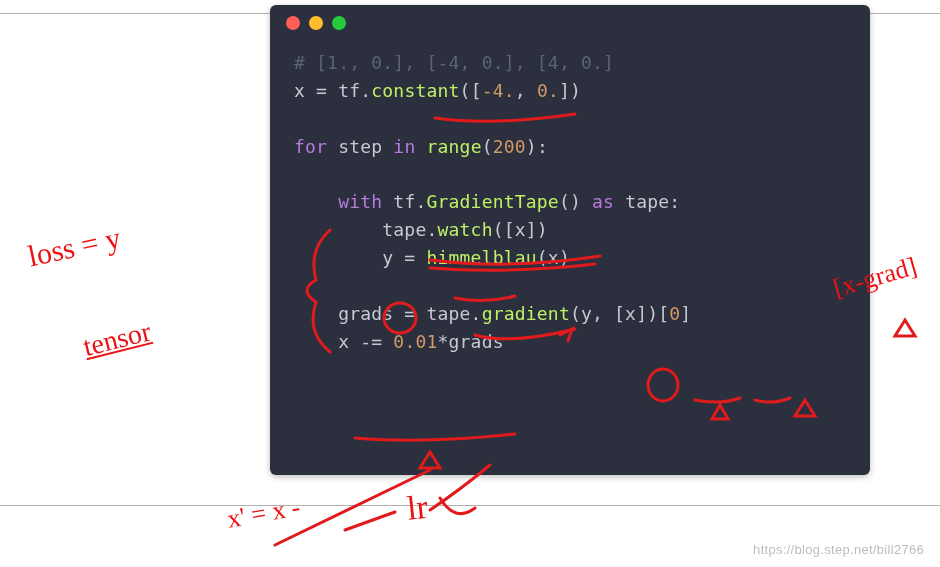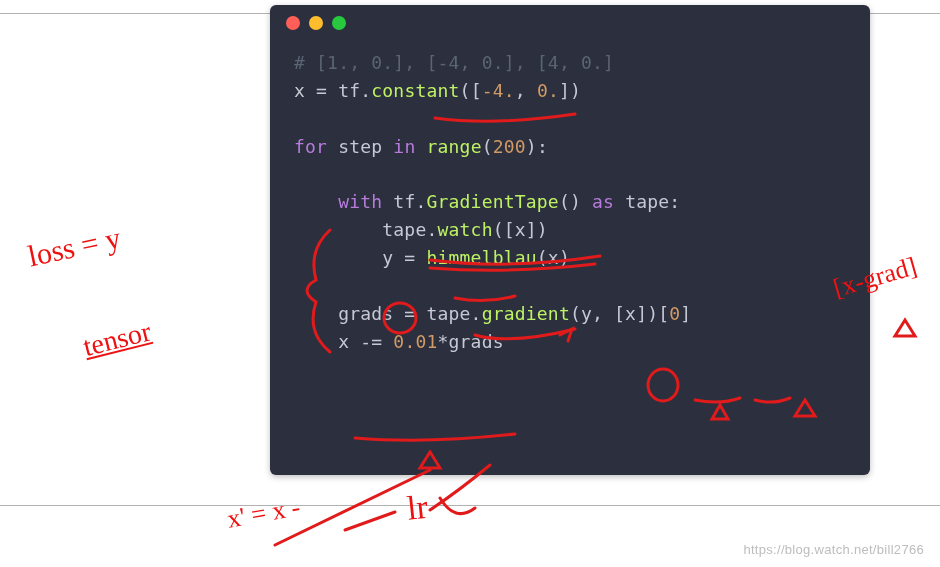--- a/index.html
+++ b/index.html
@@ -129,13 +129,13 @@
     <path d="M275 545 L430 470"></path>
 
     <path d="M345 530 L395 512"></path>
 
     <path d="M430 510 q30 -20 60 -45"></path>
 
     <path d="M440 498 q15 25 35 10"></path>
   </g>
 </svg>
 
-<div class="watermark">https://blog.watch.net/bill2766</div>
+<div class="watermark">https://blog.step.net/bill2766</div>
 
 </body></html>

